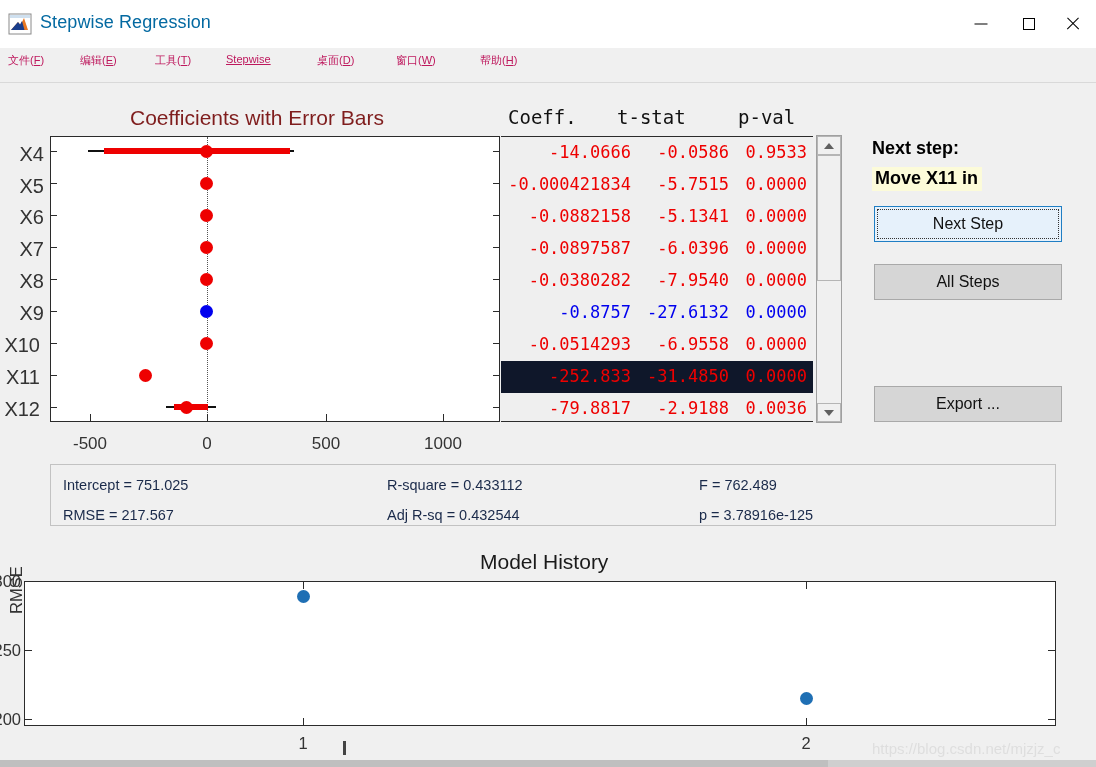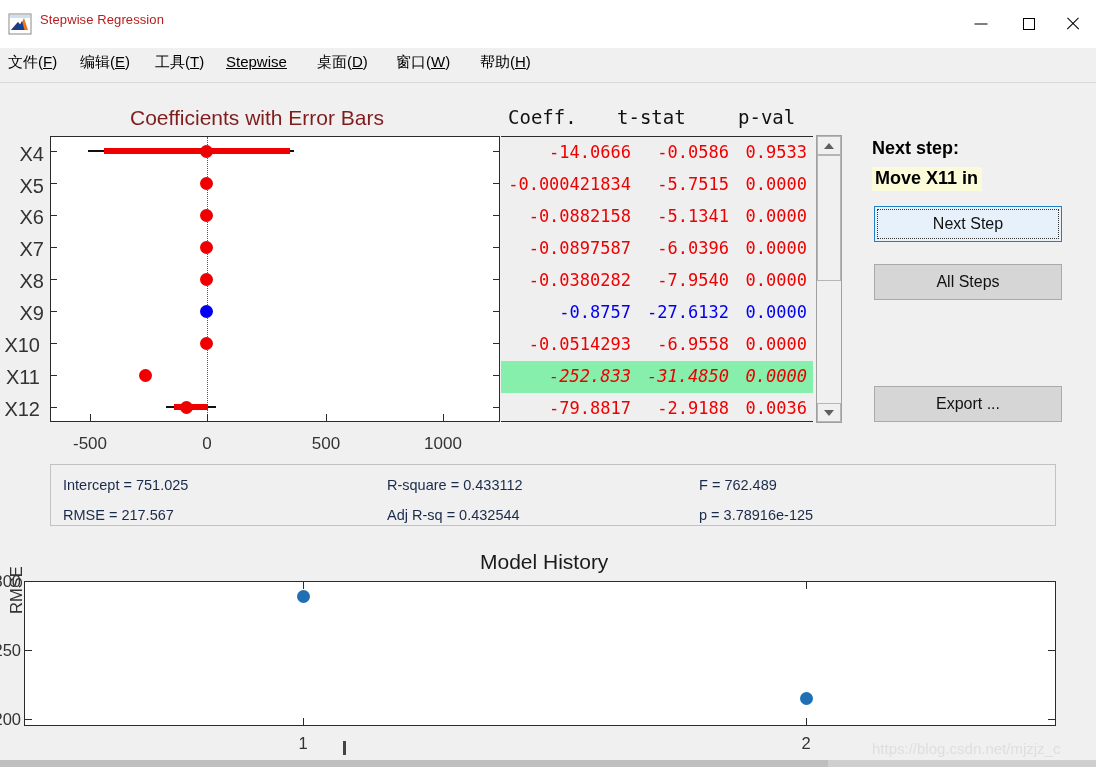--- a/index.html
+++ b/index.html
@@ -7,34 +7,34 @@
     width:1096px;height:767px;overflow:hidden;
     background:#f0f0f0;
     font-family:"Liberation Sans","DejaVu Sans",sans-serif;
     -webkit-font-smoothing:antialiased;
   }
   #app{position:relative;width:1096px;height:767px;background:#f0f0f0;}
 
   
   .titlebar{position:absolute;left:0;top:0;width:1096px;height:48px;background:#ffffff;}
   .tb-icon{position:absolute;left:8px;top:12px;width:24px;height:24px;}
-  .tb-title{position:absolute;left:40px;top:12px;font-size:13px;color:#b91c1c;letter-spacing:.1px;}
+  .tb-title{position:absolute;left:40px;top:12px;font-size:18px;color:#0369a1;letter-spacing:.1px;}
   .wbtn{position:absolute;top:0;width:46px;height:48px;cursor:default;}
   .wbtn .g{position:absolute;left:50%;top:50%;transform:translate(-50%,-50%);}
   .min-g{width:13px;height:1px;background:#000;}
   .max-g{width:12px;height:12px;border:1.3px solid #000;box-sizing:border-box;}
   .cls-g{width:16px;height:16px;}
   .cls-g:before,.cls-g:after{content:"";position:absolute;left:0;top:7px;width:16px;height:1.3px;background:#000;}
   .cls-g:before{transform:rotate(45deg);}
   .cls-g:after{transform:rotate(-45deg);}
 
   
   .menubar{position:absolute;left:0;top:48px;width:1096px;height:34px;background:#f0f0f0;
            border-bottom:1px solid #d9d9d9;}
-  .menu-item{position:absolute;top:5px;font-size:15px;color:#000000;white-space:nowrap;cursor:default;}
+  .menu-item{position:absolute;top:5px;font-size:11px;color:#be185d;white-space:nowrap;cursor:default;}
   .menu-item u{text-decoration:underline;}
 
   
   .coef-title{position:absolute;left:130px;top:106px;font-size:21px;color:#7f1d1d;}
   .plot-box{position:absolute;left:50px;top:136px;width:450px;height:286px;
             background:#fff;border:1.2px solid #2b2b2b;box-sizing:border-box;}
   .ylab{position:absolute;font-size:20px;color:#333;text-align:right;width:44px;}
   .ytick{position:absolute;left:50px;width:7px;height:1.2px;background:#2b2b2b;}
   .ytick.r{left:493px;}
   .zeroline{position:absolute;top:137px;width:0;height:284px;
@@ -47,21 +47,21 @@
   .dot{position:absolute;width:13px;height:13px;border-radius:50%;}
   .dot.red{background:#ee0000;}
   .dot.blue{background:#0000ee;}
 
   
   .tbl{position:absolute;left:501px;top:136px;width:312px;height:286px;background:#efefef;
        border-top:1.2px solid #2b2b2b;border-bottom:1.2px solid #2b2b2b;box-sizing:border-box;overflow:hidden;}
   .th{position:absolute;top:106px;font-size:19px;color:#111;
       font-family:"DejaVu Sans Mono","Liberation Mono",monospace;}
   .trow{position:absolute;left:0;width:312px;height:31.6px;}
-  .trow.hl{background:#86efac;font-style:italic;}
+  .trow.hl{background:#0f172a;}
   .cellc,.cellt,.cellp{position:absolute;top:5px;font-size:17px;
       font-family:"DejaVu Sans Mono","Liberation Mono",monospace;white-space:nowrap;}
   .cellc{right:182px;}
   .cellt{right:84px;}
   .cellp{right:6px;}
   .red{color:#ee0000;}
   .blue{color:#0000ee;}
 
   
   .sbar{position:absolute;left:816px;top:135px;width:26px;height:288px;background:#f0f0f0;

